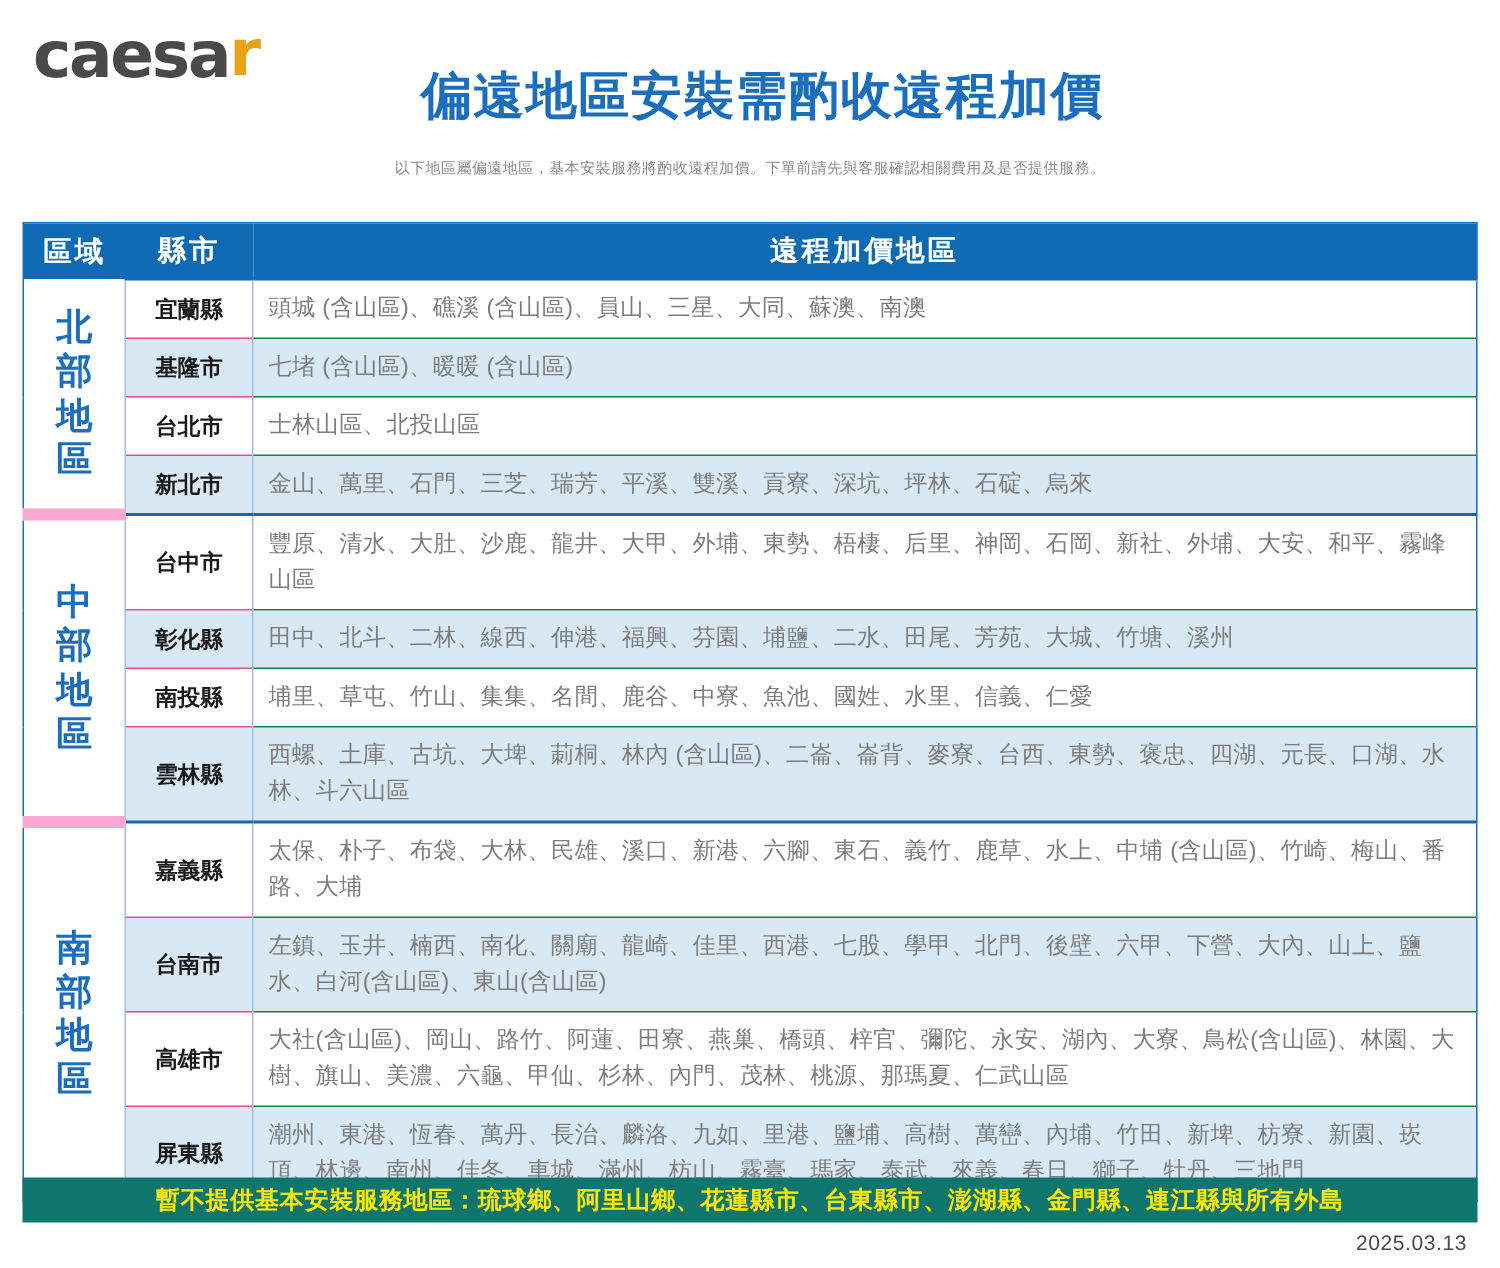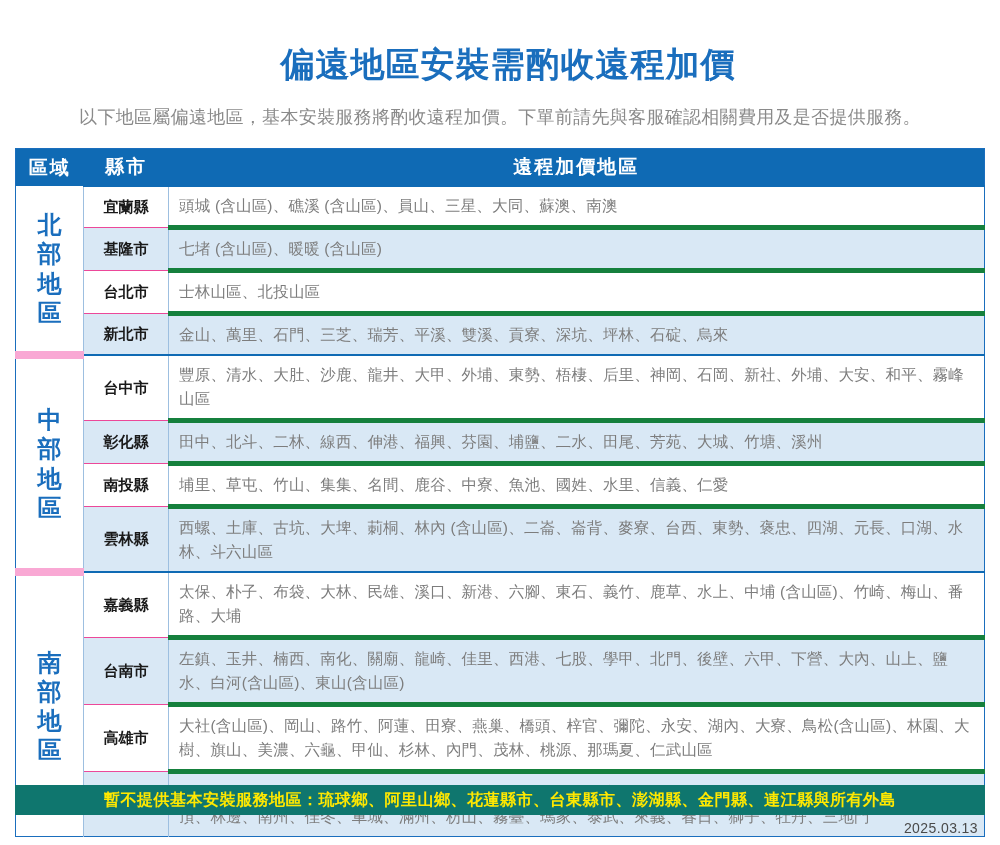--- a/index.html
+++ b/index.html
@@ -50,21 +50,21 @@
     color: #1a6ebd;
     letter-spacing: 1px;
     line-height: 1.1;
   }
   .subtitle {
     position: absolute;
     left: 0;
     right: 0;
     top: 105px;
     text-align: center;
-    font-size: 18px;
+    font-size: 10px;
     color: #8a8a8a;
     letter-spacing: 0.3px;
   }
 
   
   .table-wrap {
     position: absolute;
     left: 15px;
     top: 148px;
     width: 970px;
@@ -127,21 +127,21 @@
     border-right: 1px solid #9dbfe0;
     border-top: 1px solid #ec4899;
     padding: 4px 2px;
     white-space: nowrap;
   }
   td.areas {
     font-size: 15.5px;
     color: #7d7d7d;
     text-align: left;
     vertical-align: middle;
-    border-top: 5px solid #15803d;
+    border-top: 1px solid #15803d;
     padding: 7px 8px 7px 10px;
     line-height: 1.55;
     letter-spacing: 0.2px;
   }
   tr.alt td.county,
   tr.alt td.areas { background: #d9e8f5; }
   tr.first-of-region td.county,
   tr.first-of-region td.areas { border-top: 2px solid #0f6ab4; }
   tbody tr:first-child td { border-top: none; }
 
@@ -168,20 +168,21 @@
     top: 820px;
     font-size: 14px;
     color: #4a4a4a;
     letter-spacing: 0.4px;
   }
 </style>
 </head>
 <body>
 
 <div class="header">
+  <div class="logo"><span>caesa</span><span class="accent">r</span></div>
   <div class="main-title">偏遠地區安裝需酌收遠程加價</div>
   <div class="subtitle">以下地區屬偏遠地區，基本安裝服務將酌收遠程加價。下單前請先與客服確認相關費用及是否提供服務。</div>
 </div>
 
 <div class="table-wrap">
   <table class="geo">
     <colgroup>
       <col class="c-region">
         <col class="c-county">
         <col class="c-areas">

